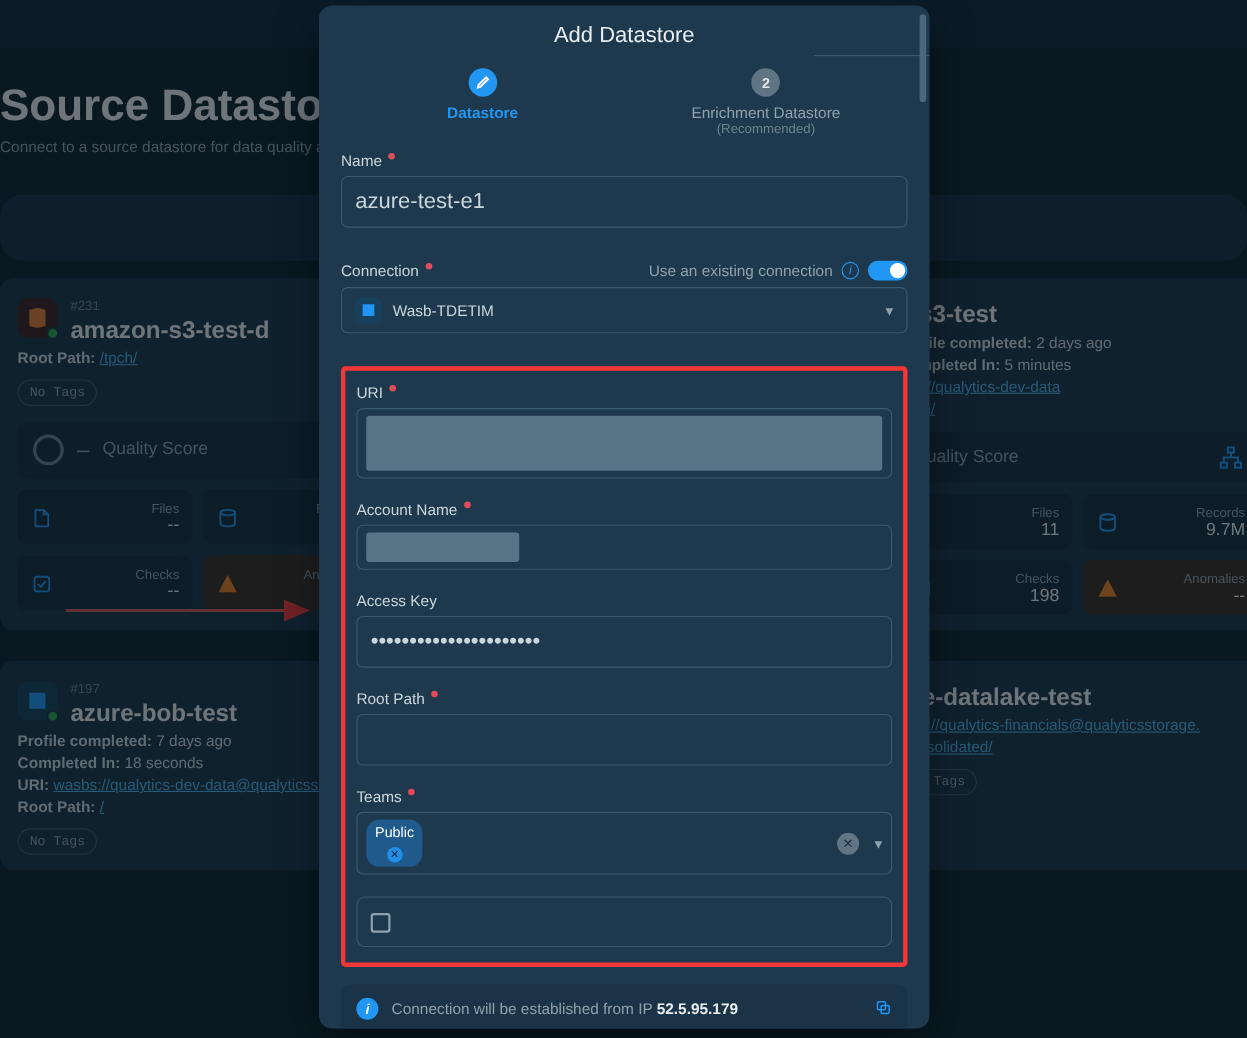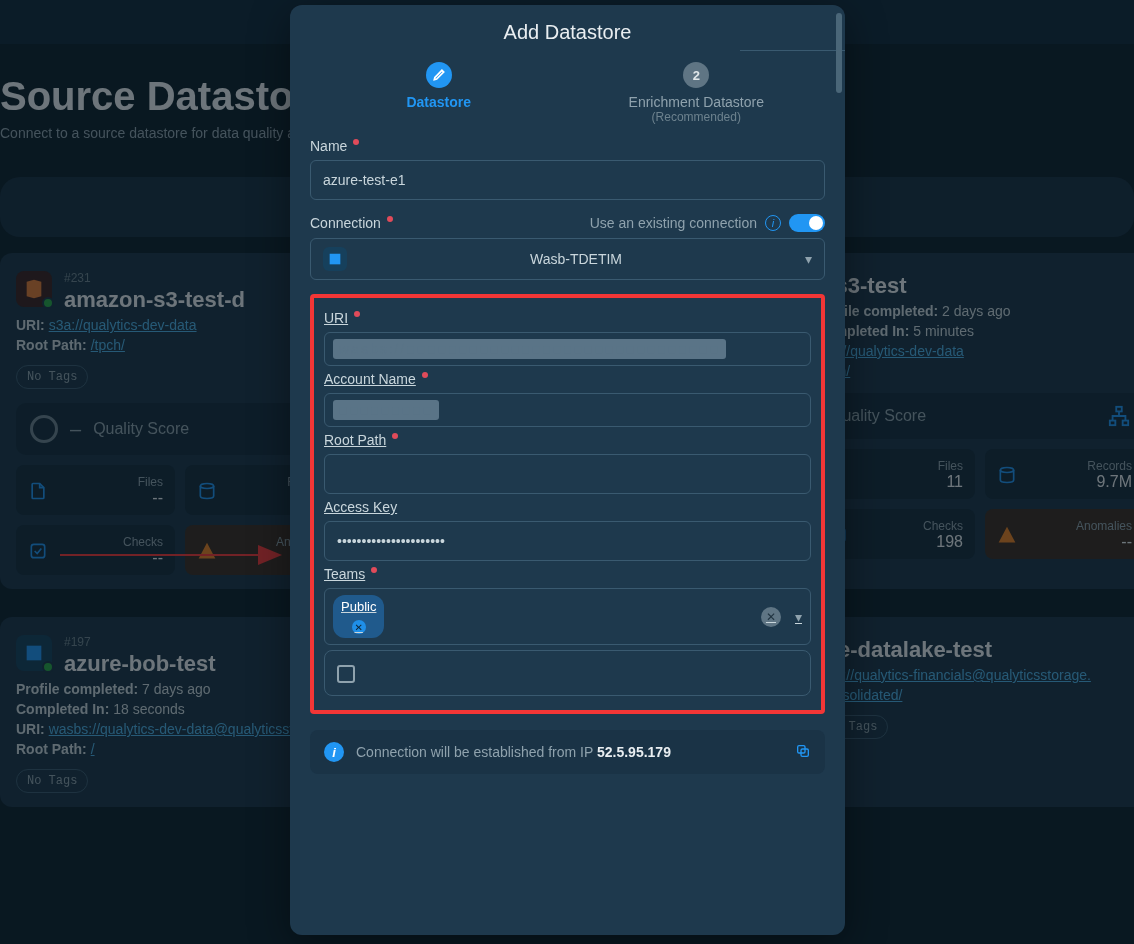--- a/index.html
+++ b/index.html
@@ -80,40 +80,40 @@
   .stepper{display:flex;align-items:flex-start;justify-content:center;gap:0;margin-bottom:14px;}
   .step{display:flex;flex-direction:column;align-items:center;width:260px;}
   .step .bub{width:26px;height:26px;border-radius:50%;display:flex;align-items:center;justify-content:center;font-size:13px;font-weight:600;}
   .step.active .bub{background:var(--accent);color:#fff;}
   .step:not(.active) .bub{background:#5f7584;color:#e1e7ea;}
   .step .sl{margin-top:6px;font-size:14px;color:var(--text-dim);text-align:center;}
   .step.active .sl{color:var(--accent);font-weight:bold;}
   .step .ss{font-size:12px;color:var(--text-faint);}
   .stepper .連{position:absolute;left:calc(290px + 20px + 140px);top:45px;height:1px;width:230px;background:var(--border);}
   
-  .fgrp{margin-bottom:14px;}
+  .fgrp{margin-bottom:30px;}
   .flab{font-size:14px;color:var(--text);margin-bottom:6px;display:flex;align-items:center;gap:6px;}
   .req{width:6px;height:6px;border-radius:50%;background:var(--red);display:inline-block;position:relative;top:-4px;}
-  .finput{width:100%;background:transparent;border:1px solid var(--border);border-radius:6px;padding:11px 12px;color:var(--text);font-size:14px;outline:none;}
+  .finput{width:100%;background:transparent;border:1px solid var(--border);border-radius:6px;padding:11px 12px;color:var(--text);font-size:20px;outline:none;}
   .finput::placeholder{color:var(--text-faint);}
   
   .conn-row{display:flex;align-items:center;justify-content:space-between;margin-bottom:6px;}
   .tog-row{display:flex;align-items:center;gap:8px;color:var(--text-dim);font-size:14px;}
   .tog{width:36px;height:18px;border-radius:10px;background:var(--accent);position:relative;}
   .tog::after{content:"";position:absolute;right:2px;top:2px;width:14px;height:14px;border-radius:50%;background:#fff;}
   .info-i{width:16px;height:16px;border-radius:50%;border:1px solid var(--accent);color:var(--accent);display:inline-flex;align-items:center;justify-content:center;font-size:11px;font-style:italic;}
   
-  .sel{display:flex;align-items:center;gap:10px;border:1px solid var(--border);border-radius:6px;padding:8px 12px;text-align:center;}
+  .sel{display:flex;align-items:center;gap:10px;border:1px solid var(--border);border-radius:6px;padding:8px 12px;}
   .sel .seli{width:24px;height:24px;border-radius:6px;background:#16405c;display:flex;align-items:center;justify-content:center;color:var(--accent);}
   .sel .selv{flex:1;color:var(--text);}
   .sel .chev{color:var(--text-dim);}
   
   
   .hl-box{border:4px solid var(--hl);border-radius:4px;padding:12px 10px 14px 10px;margin-top:10px;background:rgba(0,0,0,0);}
-  .hl-box .fgrp{margin-bottom:5px;text-decoration:underline;}
+  .hl-box .fgrp{margin-bottom:20px;}
   .blur-inner{display:inline-block;background:#5a7487;color:#5a7487;border-radius:3px;letter-spacing:2px;padding:2px 6px;}
   
   .chips{display:flex;align-items:center;gap:8px;border:1px solid var(--border);border-radius:6px;padding:6px 8px;}
   .chip{background:var(--chip);color:#fff;border-radius:12px;padding:4px 8px;font-size:13px;display:inline-flex;align-items:center;gap:6px;flex-direction:column;}
   .chip .x{width:14px;height:14px;border-radius:50%;background:#1f8fe8;color:#0b2232;display:inline-flex;align-items:center;justify-content:center;font-size:10px;}
   .chips .clr{margin-left:auto;width:20px;height:20px;border-radius:50%;background:#5f7584;color:#203340;display:flex;align-items:center;justify-content:center;font-size:12px;}
   
   .chk-box{border:1px solid var(--border);border-radius:8px;padding:12px 12px;display:flex;gap:14px;align-items:flex-start;}
   .chk{width:18px;height:18px;border:2px solid var(--text-dim);border-radius:3px;margin-top:2px;}
   .chk-l .ct{color:var(--white);font-size:15px;margin-bottom:4px;}
@@ -180,21 +180,20 @@
             <svg viewBox="0 0 24 24" fill="#e07a33">
                 <path d="M4 4l8-2 8 2v16l-8 2-8-2z"></path>
               </svg>
             <span class="dot"></span>
           </div>
           <div>
             <div class="idn">#231</div>
             <div class="ttl">amazon-s3-test-d</div>
           </div>
         </div>
-        <p><span class="lbl">URI:</span> <span class="lnk">s3a://qualytics-dev-data</span></p>
         <p><span class="lbl">Root Path:</span> <span class="lnk">/tpch/</span></p>
         <div class="tag-row"><span class="tag">No Tags</span></div>
         <div class="qs-row">
           <span class="circ"></span>
           <span class="dash">–</span>
           <span class="ql">Quality Score</span>
           <svg class="hi" viewBox="0 0 24 24" fill="none" stroke="currentColor" stroke-width="2">
               <rect x="9" y="2" width="6" height="5"></rect>
               <rect x="2" y="17" width="6" height="5"></rect>
               <rect x="16" y="17" width="6" height="5"></rect>
@@ -421,30 +420,30 @@
     </div>
     <div class="fgrp">
       <div class="flab">
           <span>Account Name</span>
           <span class="req"></span>
         </div>
       <div class="finput" style="padding:6px 8px;"><span class="blur-inner">■■■■■■■■■</span></div>
     </div>
     <div class="fgrp">
       <div class="flab">
+          <span>Access Key</span>
+        </div>
+      <input class="finput" type="password" value="••••••••••••••••••••••" style="">
+    </div>
+    <div class="fgrp">
+      <div class="flab">
           <span>Root Path</span>
           <span class="req"></span>
         </div>
       <input class="finput" value="" style="">
-    </div>
-    <div class="fgrp">
-      <div class="flab">
-          <span>Access Key</span>
-        </div>
-      <input class="finput" type="password" value="••••••••••••••••••••••" style="">
     </div>
     <div class="fgrp">
       <div class="flab">
           <span>Teams</span>
           <span class="req"></span>
         </div>
       <div class="chips">
         <span class="chip">
             <span>Public</span>
             <span class="x">✕</span>

